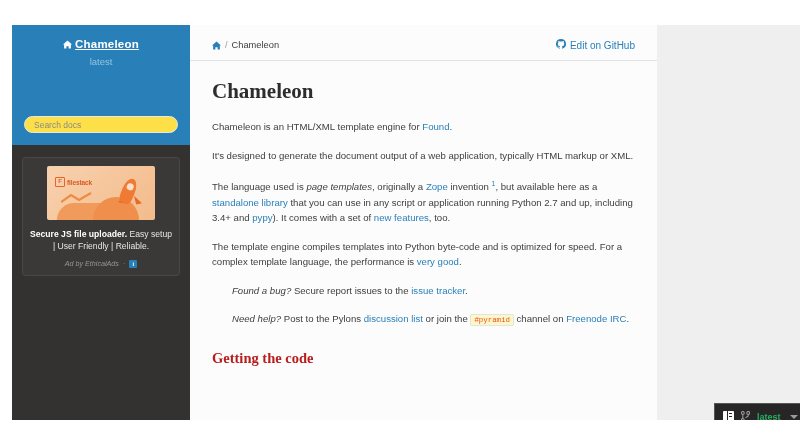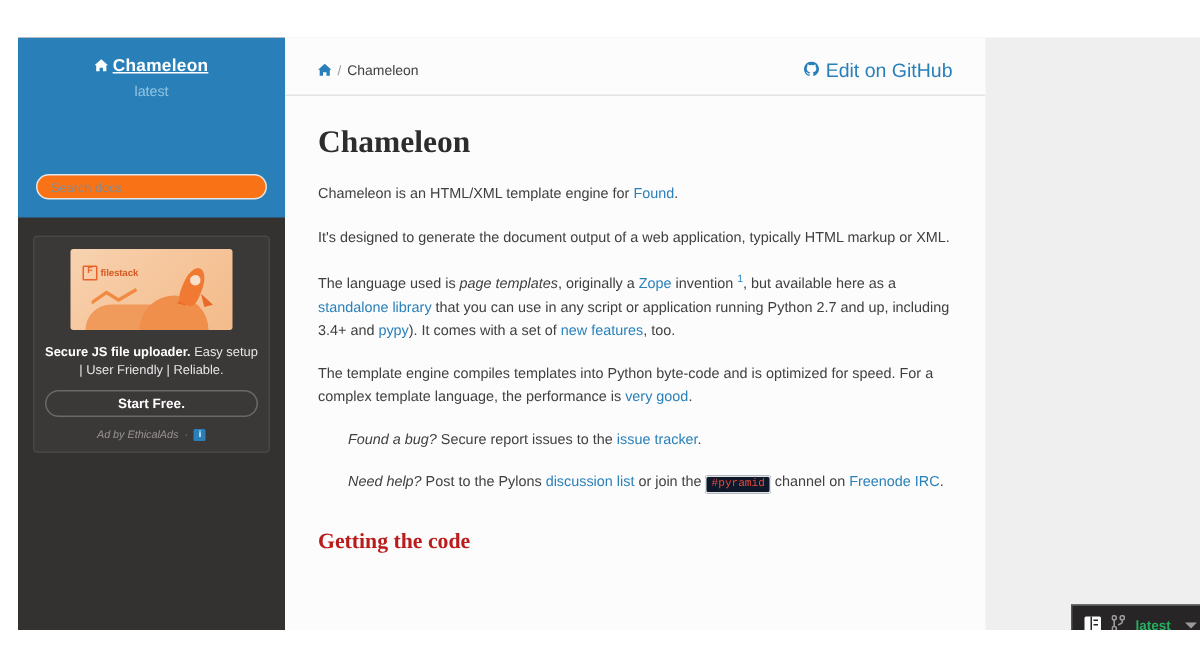--- a/index.html
+++ b/index.html
@@ -56,21 +56,21 @@
     line-height: 12px;
   }
   .search-wrap { margin-top: 8px; }
   .search-input {
     display: block;
     width: 100%;
     box-sizing: border-box;
     height: 17px;
     border-radius: 50px;
     border: 1px solid #e6e6e6;
-    background: #f97316;
+    background: #fde047;
     color: #4a4a4a;
     font-size: 8.5px;
     font-family: "Liberation Sans", sans-serif;
     padding: 0 9px;
     outline: none;
     margin-top: 48px;
   }
   .search-input::placeholder { color: #8a8a8a; }
 
   .side-nav { padding-top: 14px; }
@@ -212,22 +212,22 @@
   .breadcrumb-bar {
     padding: 14px 22px 9px 22px;
     border-bottom: 1px solid #e1e4e5;
     display: flex; align-items: center; justify-content: space-between;
   }
   .crumbs { display: flex; align-items: center; gap: 4px; }
   .crumb-home { color: #2980b9; display: inline-flex; }
   .crumb-sep { color: #9b9b9b; font-size: 9px; }
   .crumb-txt { color: #404040; font-size: 9.3px; }
   .gh-link {
-    display: flex; gap: 4px;
-    color: #2980b9; font-size: 13px; text-decoration: none;
+    display: flex; align-items: center; gap: 4px;
+    color: #2980b9; font-size: 10px; text-decoration: none;
   }
 
   .doc-body { padding: 18px 22px 0 22px; }
   h1.doc-h1 {
     font-family: "Liberation Serif", serif;
     font-size: 21px;
     font-weight: bold;
     color: #2d2d2d;
     margin: 0 0 16px 0;
     line-height: 24px;
@@ -254,21 +254,21 @@
     line-height: 15.5px;
   }
   .doc-p a, .doc-note a { color: #2980b9; text-decoration: none; }
   .doc-p em, .doc-note em { }
   sup.fn { font-size: 7px; vertical-align: super; }
   sup.fn a { color: #2980b9; text-decoration: none; }
   code.inline {
     font-family: "Liberation Mono", monospace;
     font-size: 7.4px;
     color: #e74c3c;
-    background: #0f172a;
+    background: #fef9c3;
     border: 1px solid #e1e4e5;
     border-radius: 2px;
     padding: 1px 3px;
     white-space: nowrap;
     margin-top: 48px;
   }
 
   
   #rtd-badge {
     position: absolute;
@@ -346,21 +346,20 @@
           </svg>
           <div class="ad-fin-l"></div>
           <div class="ad-fin-r"></div>
           <div class="ad-rocket"></div>
           <div class="ad-logo">
             <span class="ad-logo-mark">F</span>
             <span class="ad-logo-txt">filestack</span>
           </div>
         </div>
         <div class="ad-text"><b>Secure JS file uploader.</b><span> Easy setup | User Friendly | Reliable.</span></div>
-        <a class="ad-cta" href="#">Start Free.</a>
         <div class="ad-foot">
           <span>Ad by EthicalAds</span>
           <span class="ad-foot-dot">·</span>
           <span class="ad-info">i</span>
         </div>
       </div>
     </div>
 
     <div id="content">
 

